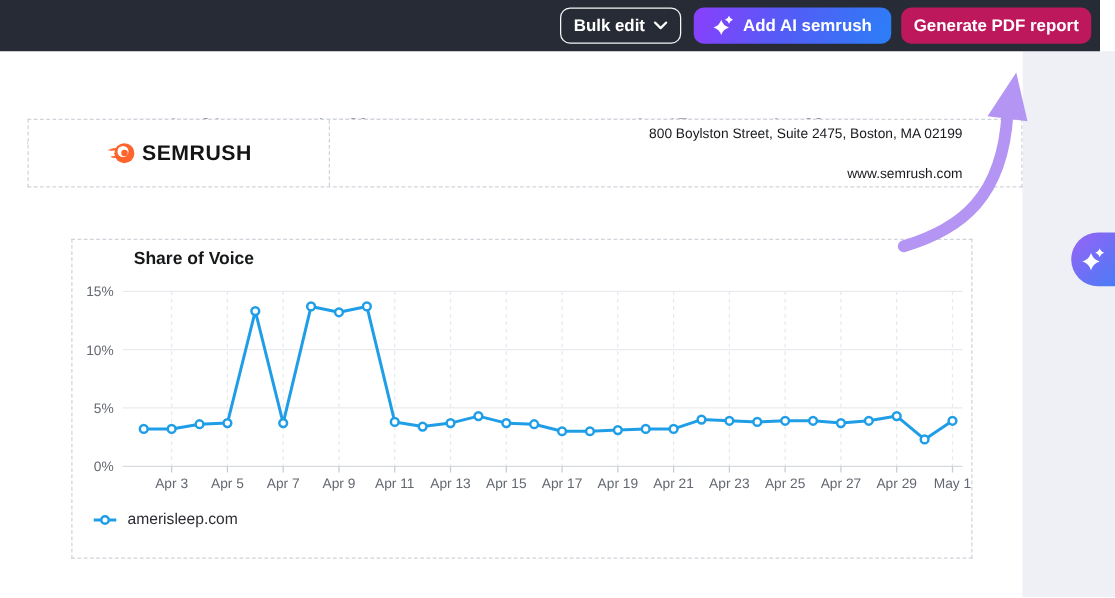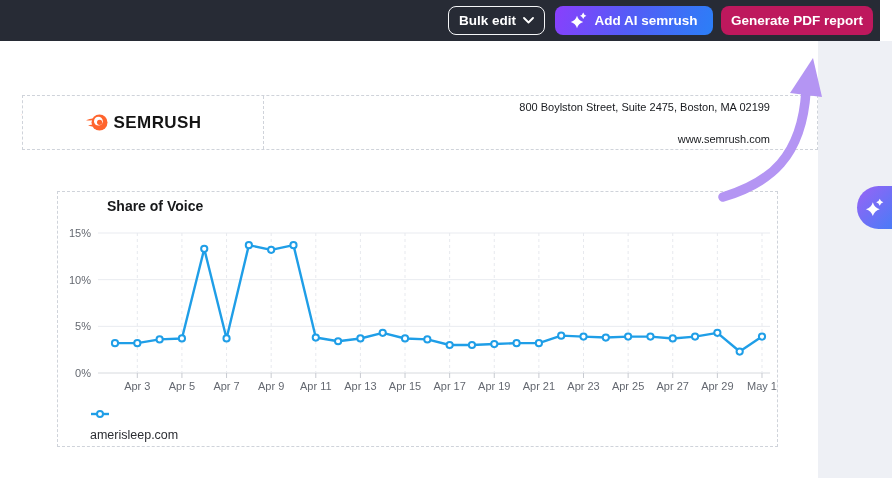--- a/index.html
+++ b/index.html
@@ -42,21 +42,21 @@
   .brand-text { font-size:17px; font-weight:800; letter-spacing:0.4px; color:#141414; }
   .rh-right { flex:1; display:flex; flex-direction:column; justify-content:center; gap:20px; padding-right:47px; }
   .rh-right div { text-align:right; font-size:11px; color:#17191d; }
 
   
   .chart-card { position:absolute; left:57px; top:191px; width:721px; height:256px;
                 border:1.3px dashed #cfd3da; background:#fff; }
   .chart-title { position:absolute; left:5px; top:6px; font-size:14px; font-weight:700; color:#17181a;margin-left:44px; }
   .chart-svg { position:absolute; left:0; top:0; width:721px; height:256px; }
   svg text { font-family:"Liberation Sans", sans-serif; }
-  .legend { position:absolute; left:32px; top:216px; display:flex; align-items:flex-start; gap:8px; cursor:pointer;flex-direction:column; }
+  .legend { position:absolute; left:16px; top:216px; display:flex; align-items:flex-end; gap:8px; cursor:pointer; }
   .legend-label { font-size:12.5px; color:#2c2e33; }
 
   
   .arrow-layer { position:absolute; left:690px; top:45px; width:150px; height:165px; z-index:50; pointer-events:none; }
 </style>
 </head>
 <body>
 
 <div class="screen">
 

